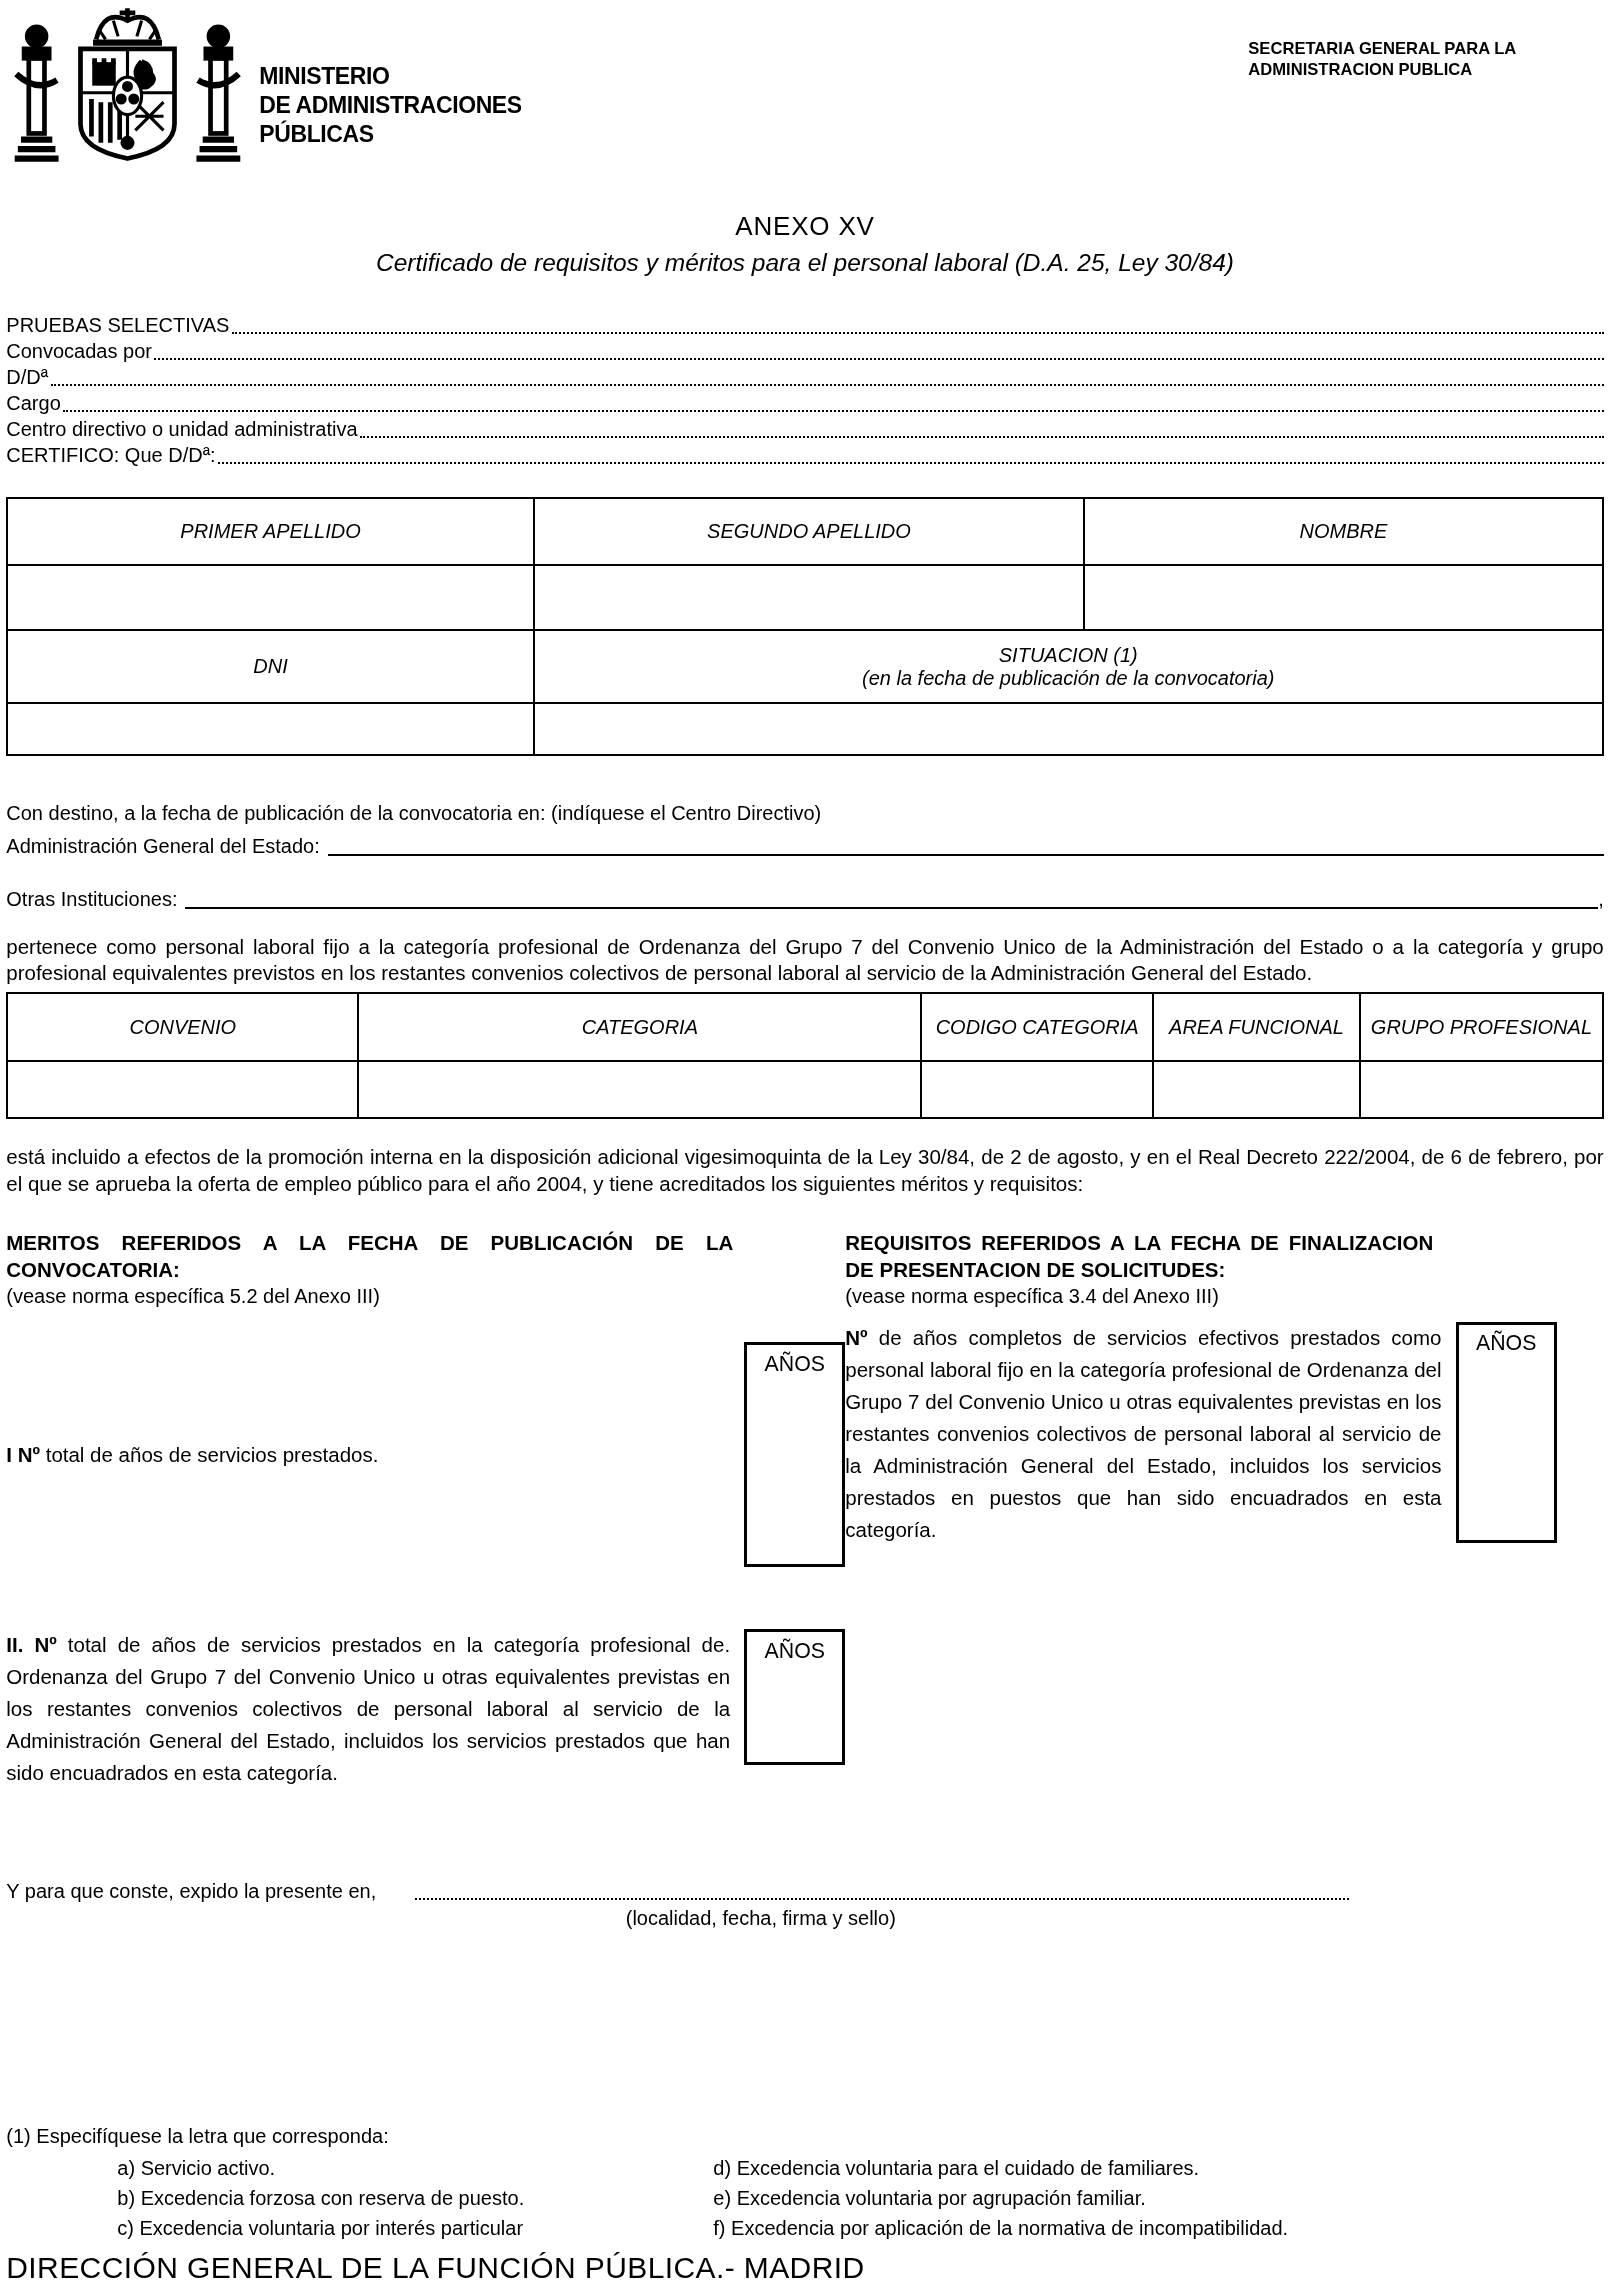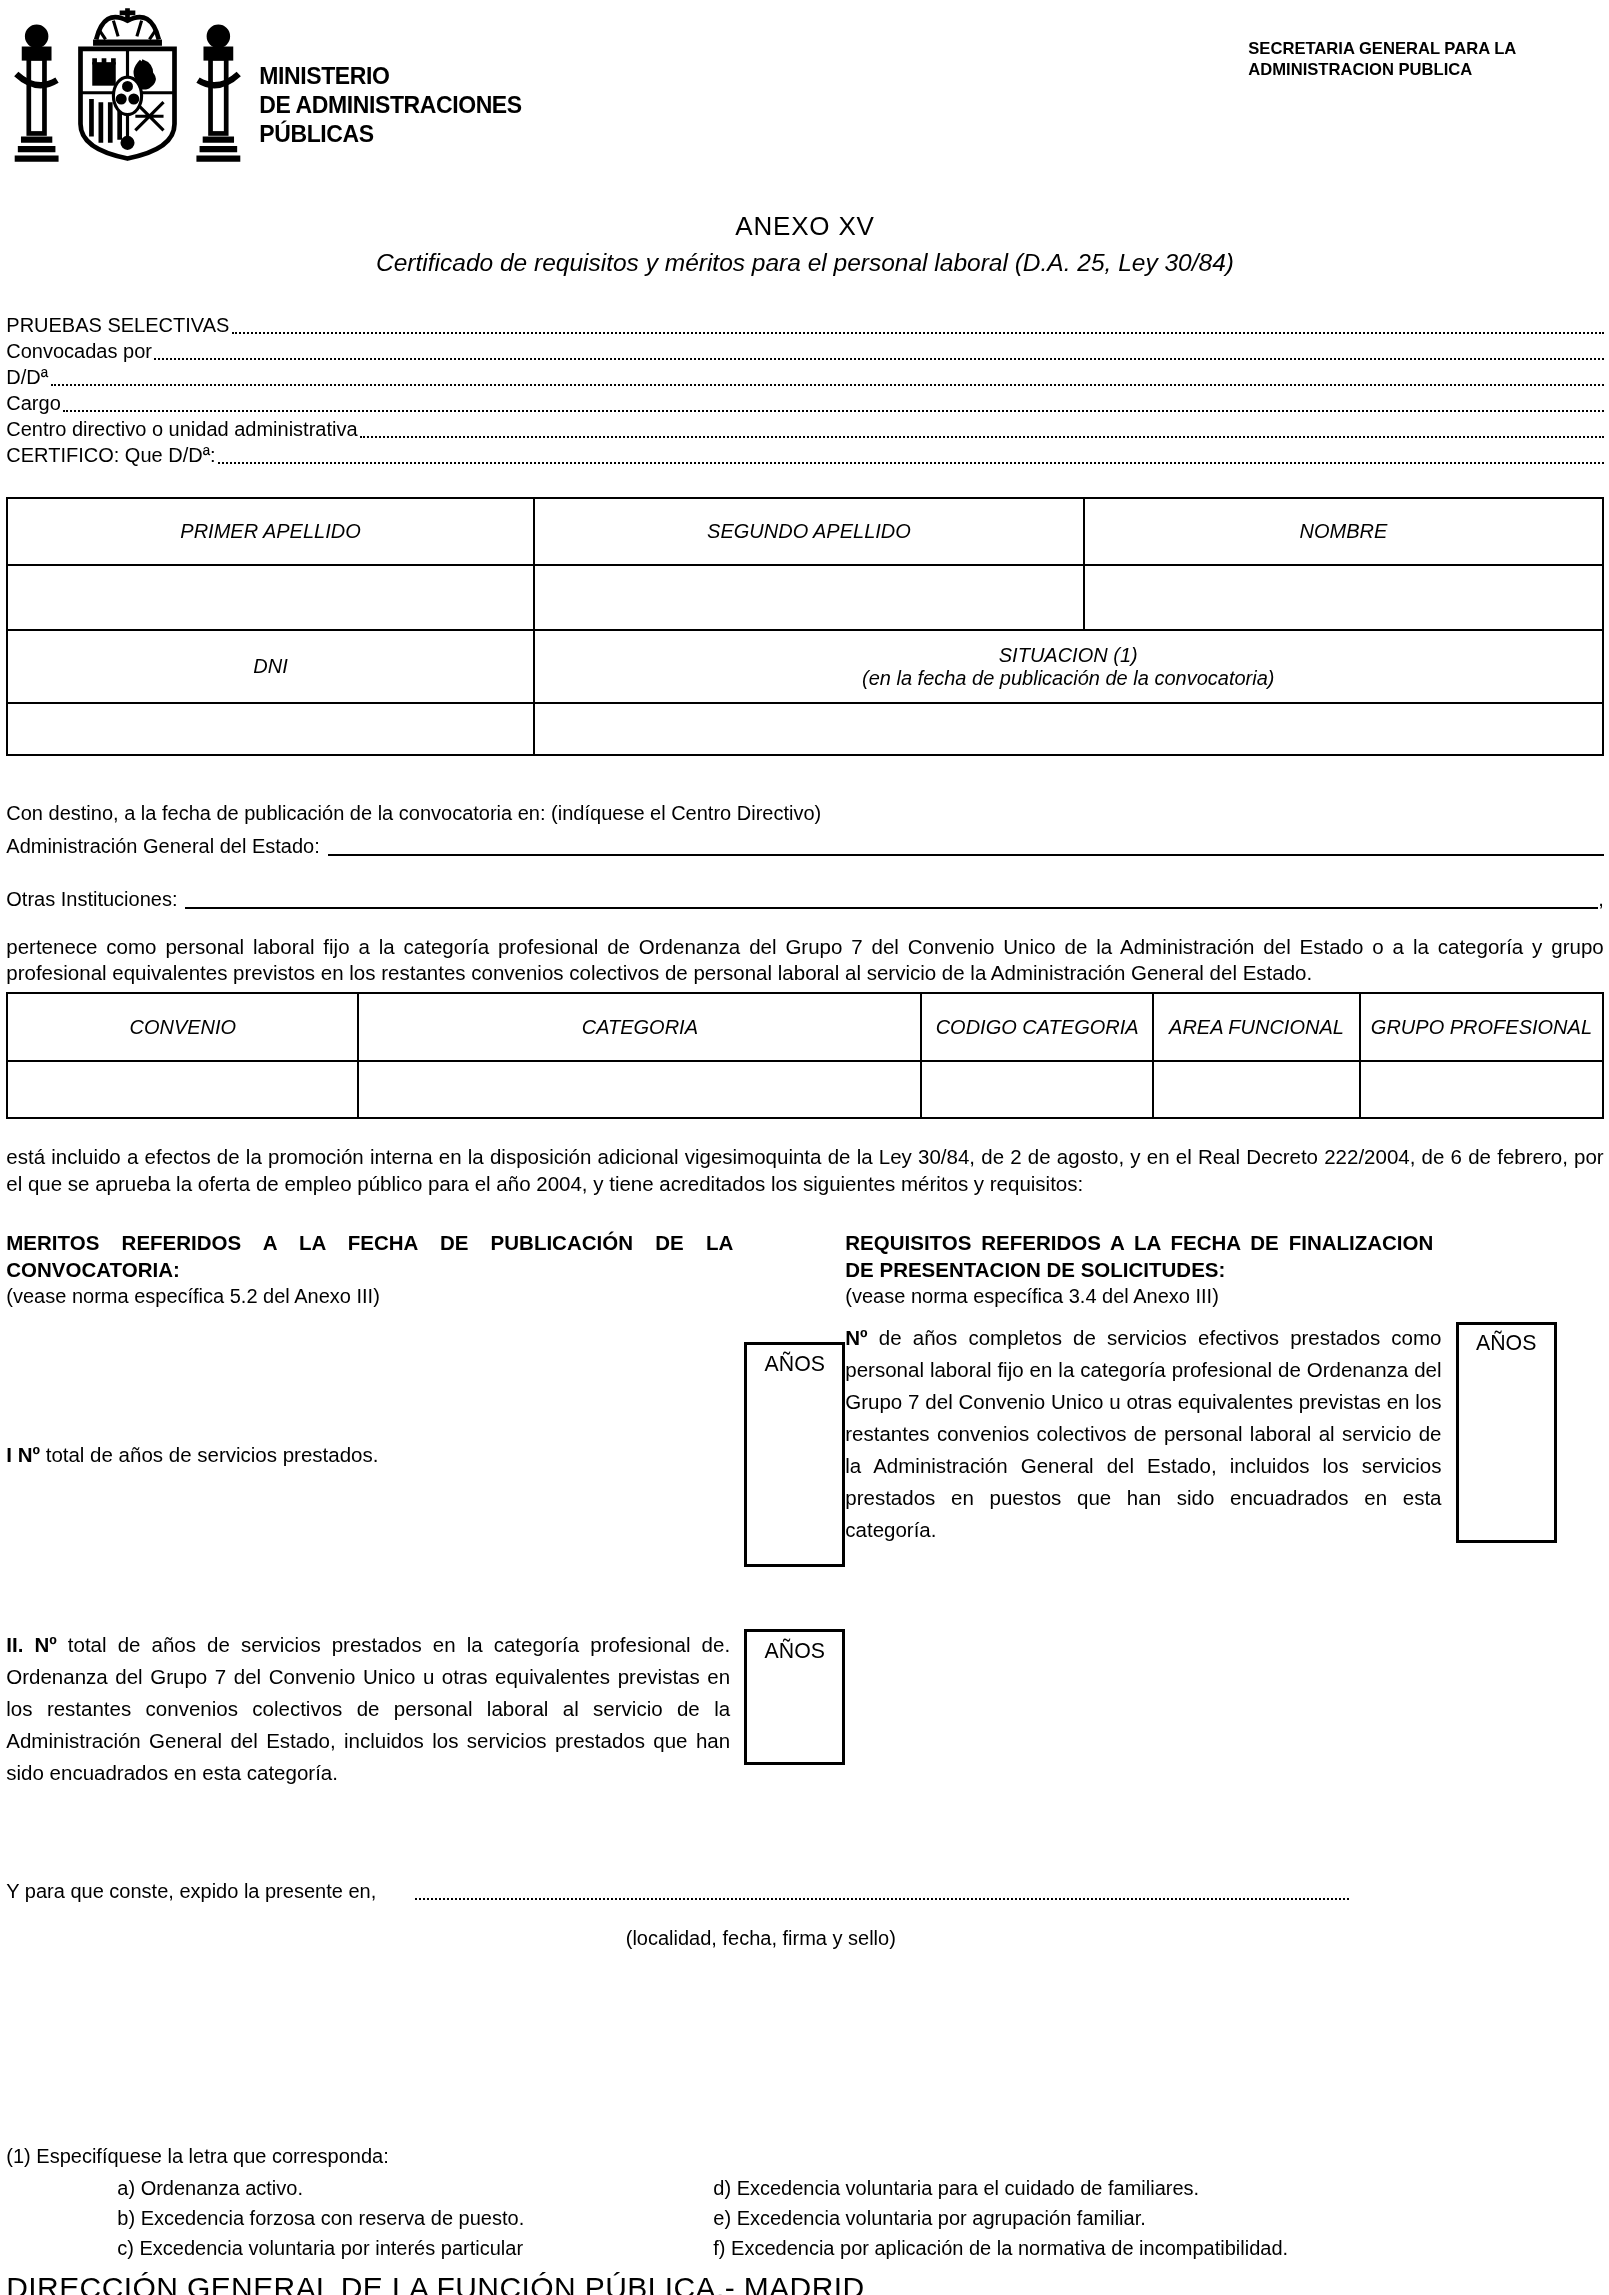--- a/index.html
+++ b/index.html
@@ -65,21 +65,21 @@
   .box-right { height:221px; }
   .box-short { height:136px; }
   .row1 { margin-top:33px; }
   .row1 .txt { display:flex; align-items:center; line-height:26px; }
   .row2 { margin-top:62px; }
   .rrow { margin-top:12.6px; }
   .just { text-align:justify; }
   
   .closing { margin-top:89px; }
   .close-line { width:1343px;gap:36px; }
-  .loc-note { width:1343px; box-sizing:border-box; padding-left:166px; text-align:center; font-size:20px; line-height:26px; margin-top:21px; }
+  .loc-note { width:1343px; box-sizing:border-box; padding-left:166px; text-align:center; font-size:20px; line-height:26px; margin-top:1px; }
   
   .footnote { margin-top:192px; font-size:20px; }
   .fn-intro { line-height:26px; }
   .fn-cols { display:flex; margin-top:3.2px; }
   .fn-left { margin-left:111px; width:596px; flex:none; }
   .fn-right { flex:1; }
   .fn-item { line-height:30px; }
   
   .footer { margin-top:8px; font-size:30px; letter-spacing:0.4px; }
   b { font-weight:bold; }
@@ -289,21 +289,21 @@
       <span class="lbl">Y para que conste, expido la presente en,</span>
       <span class="fill"></span>
     </div>
     <div class="loc-note">(localidad, fecha, firma y sello)</div>
   </div>
 
   <div class="footnote">
     <div class="fn-intro">(1) Especifíquese la letra que corresponda:</div>
     <div class="fn-cols">
       <div class="fn-left">
-        <div class="fn-item">a) Ordenanza activo.</div>
+        <div class="fn-item">a) Servicio activo.</div>
         <div class="fn-item">b) Excedencia forzosa con reserva de puesto.</div>
         <div class="fn-item">c) Excedencia voluntaria por interés particular</div>
       </div>
       <div class="fn-right">
         <div class="fn-item">d) Excedencia voluntaria para el cuidado de familiares.</div>
         <div class="fn-item">e) Excedencia voluntaria por agrupación familiar.</div>
         <div class="fn-item">f) Excedencia por aplicación de la normativa de incompatibilidad.</div>
       </div>
     </div>
   </div>

